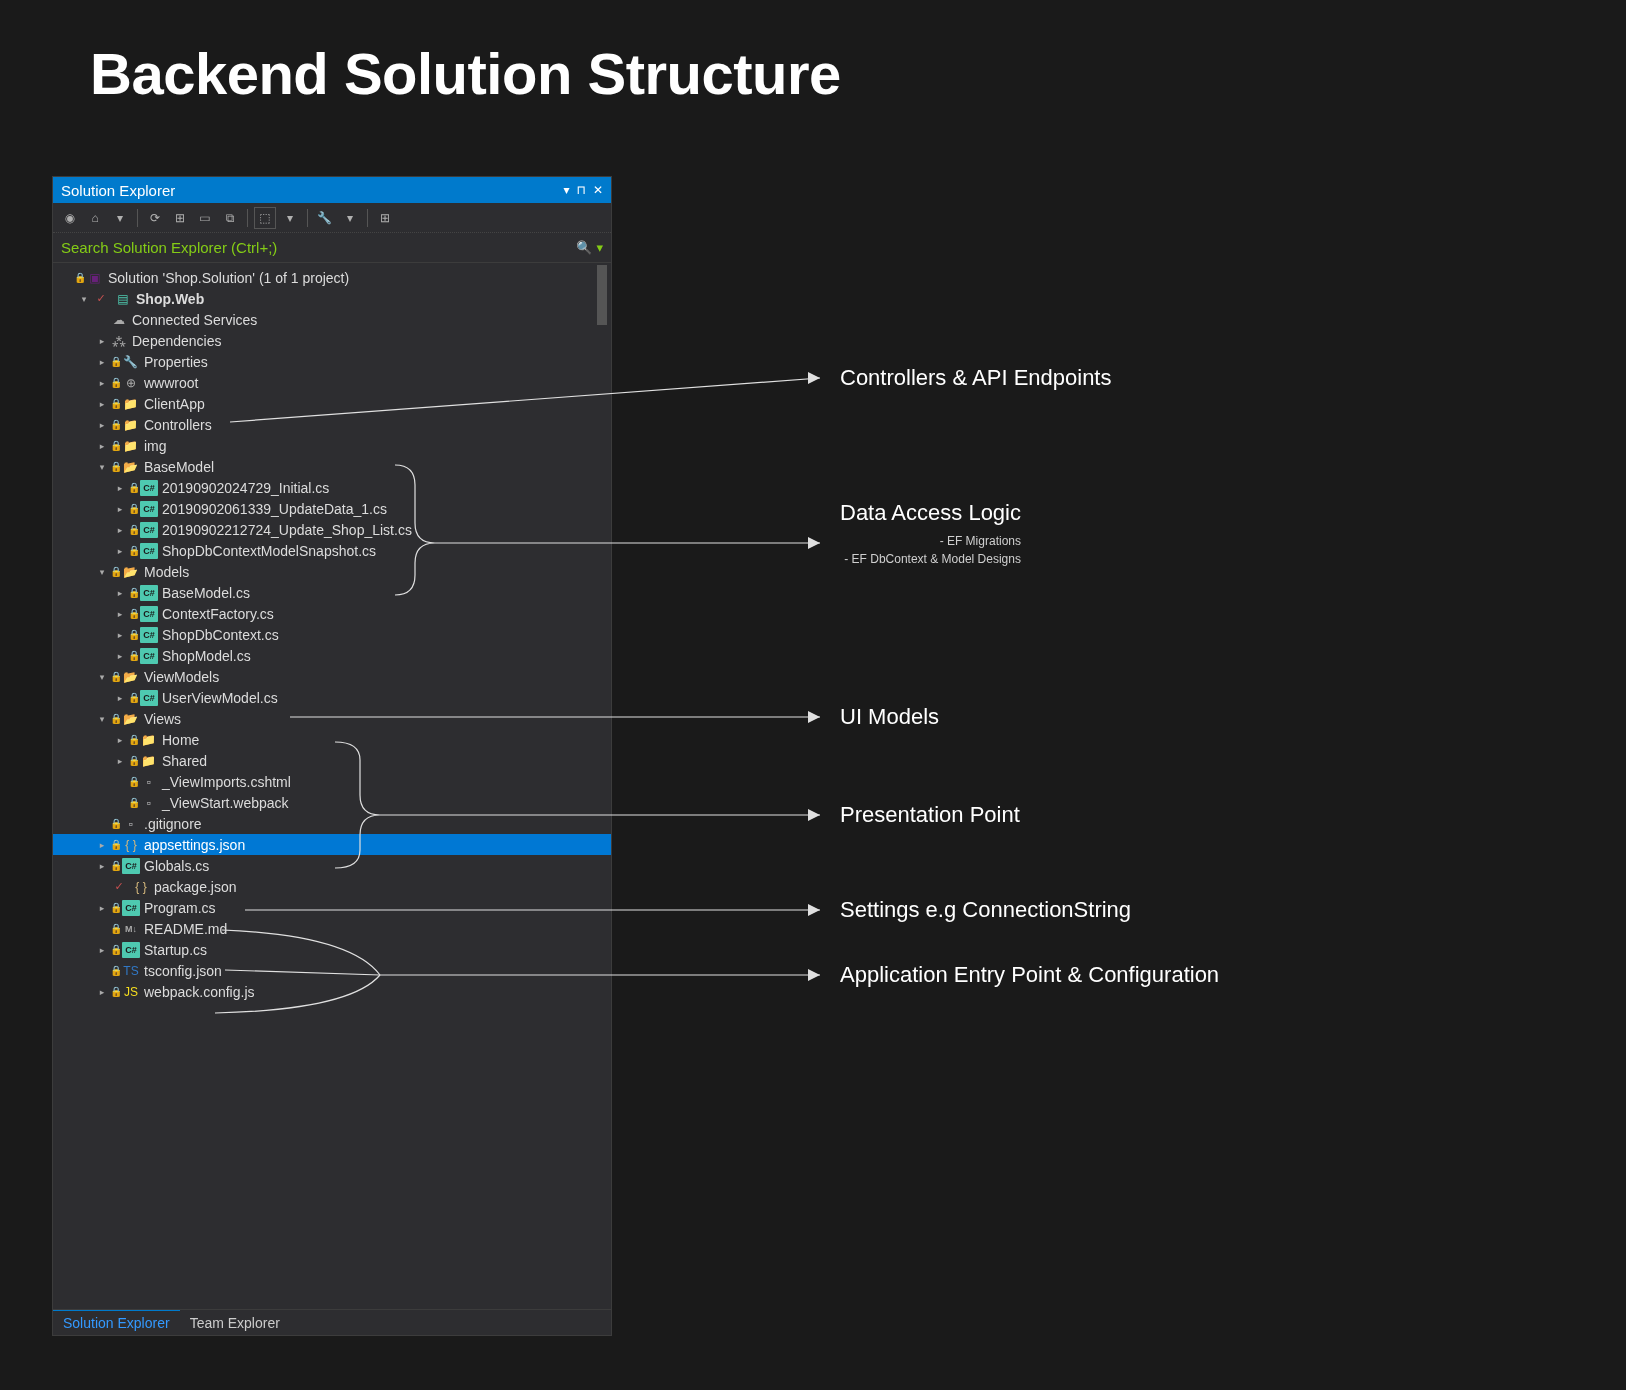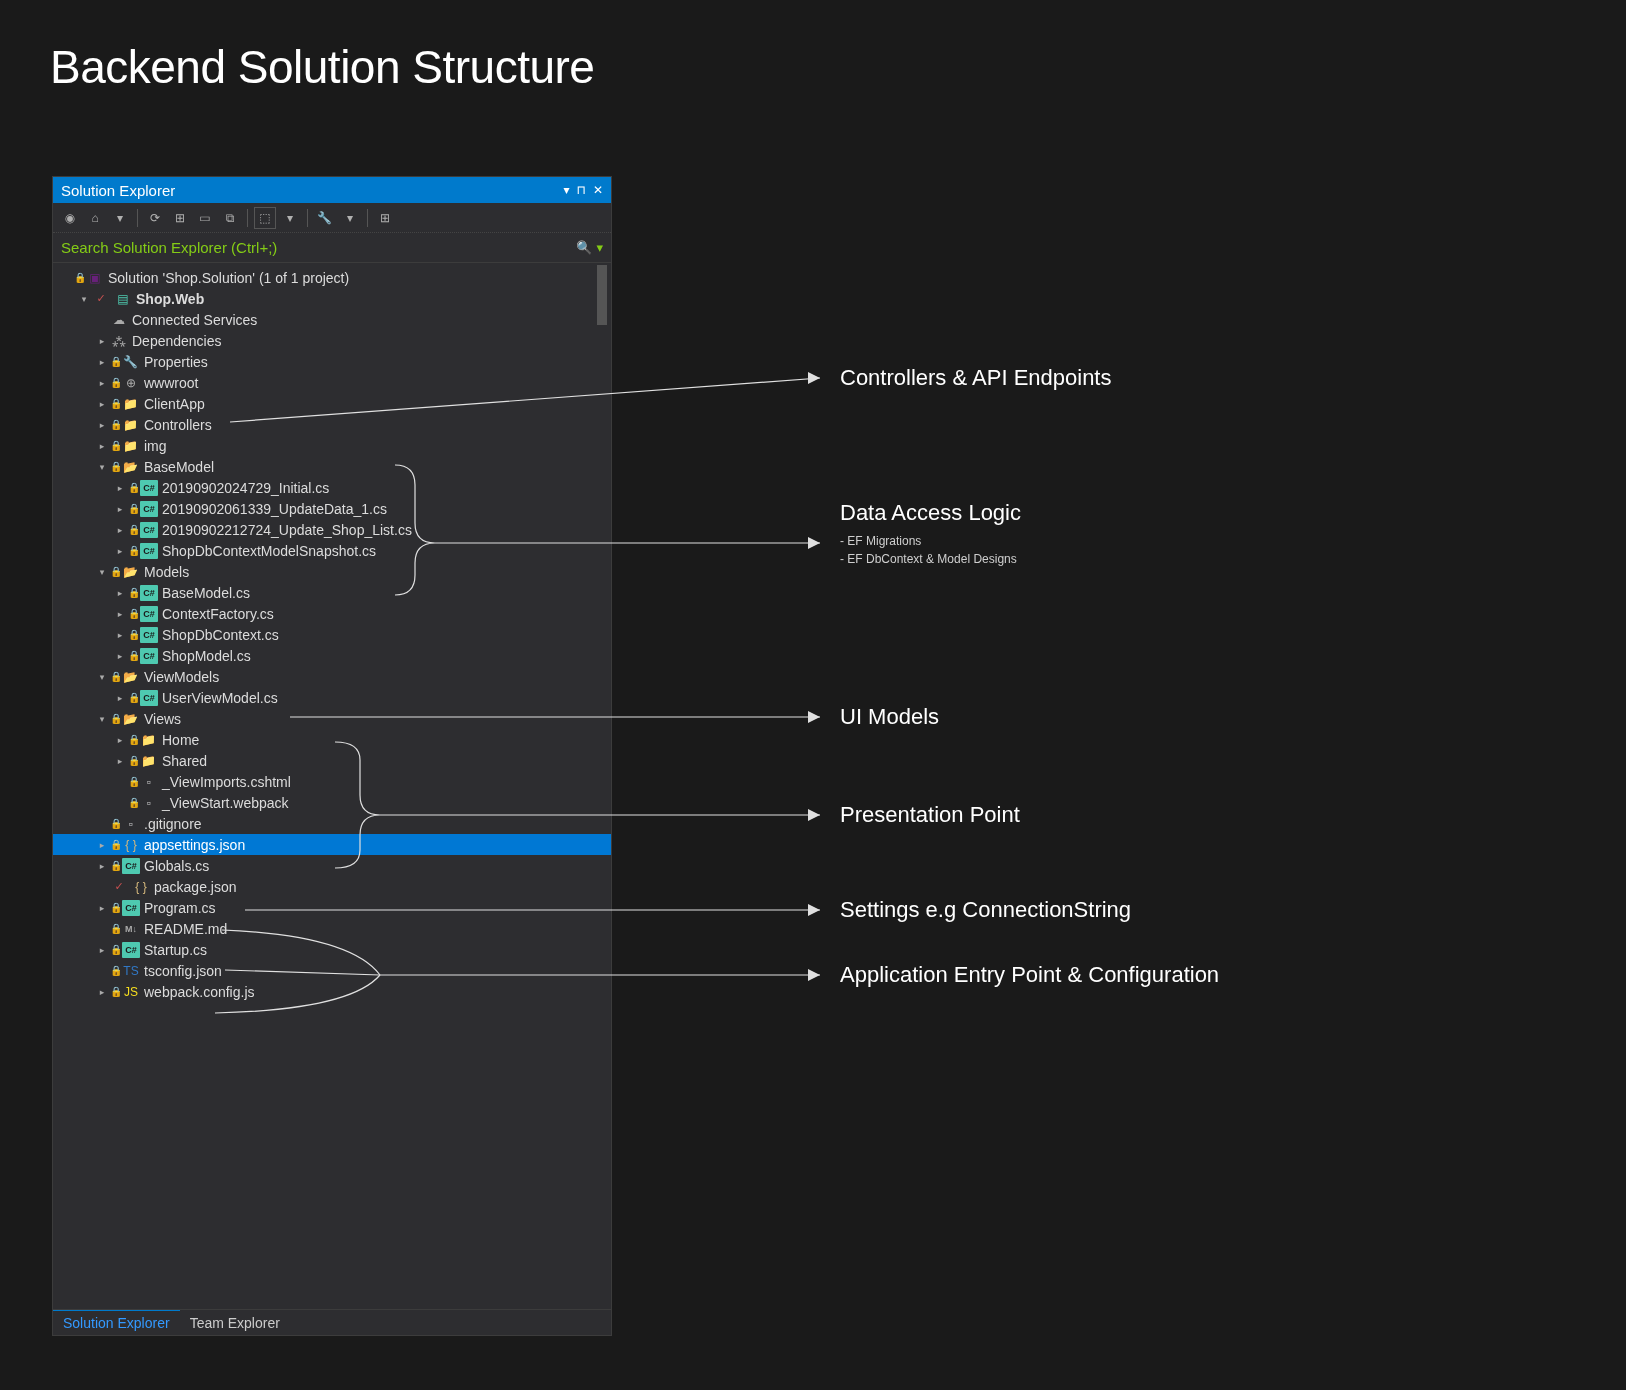--- a/index.html
+++ b/index.html
@@ -6,25 +6,26 @@
     body {
       background: #1a1a1a;
       font-family: "Segoe UI", Arial, sans-serif;
       color: #e8e8e8;
       width: 1626px;
       height: 1390px;
       padding: 40px 50px;
       position: relative;
     }
     .page-title {
-      font-size: 46px;
-      font-weight: 400;
+      font-size: 58px;
+      font-weight: 700;
       color: #fff;
       margin-bottom: 40px;
       letter-spacing: -0.5px;
+      margin-left: 40px;
     }
     .explorer-panel {
       position: absolute;
       top: 176px; left: 52px;
       width: 560px;
       height: 1160px;
       background: #2d2d30;
       border: 1px solid #3c3c3c;
       display: flex;
       flex-direction: column;
@@ -436,21 +437,21 @@
     <path class="arrow-line" d="M 222 930 Q 350 935 380 975"></path>
     <path class="arrow-line" d="M 225 970 L 380 975"></path>
     <path class="arrow-line" d="M 215 1013 Q 350 1010 380 975"></path>
     <path class="arrow-line" d="M 380 975 L 820 975"></path>
     <polygon class="arrow-head" points="820,975 808,969 808,981"></polygon>
   </svg>
 
   <div class="anno-label" style="top:365px; left:840px;">
     <span>Controllers &amp; API Endpoints</span>
   </div>
-  <div class="anno-label" style="top:500px; left:840px;">
+  <div class="anno-label" style="top:500px; left:840px;text-align:right;">
     <span>Data Access Logic</span>
     <div class="anno-sub">
       <div>- EF Migrations</div>
       <div>- EF DbContext &amp; Model Designs</div>
     </div>
   </div>
   <div class="anno-label" style="top:704px; left:840px;">
     <span>UI Models</span>
   </div>
   <div class="anno-label" style="top:802px; left:840px;">

